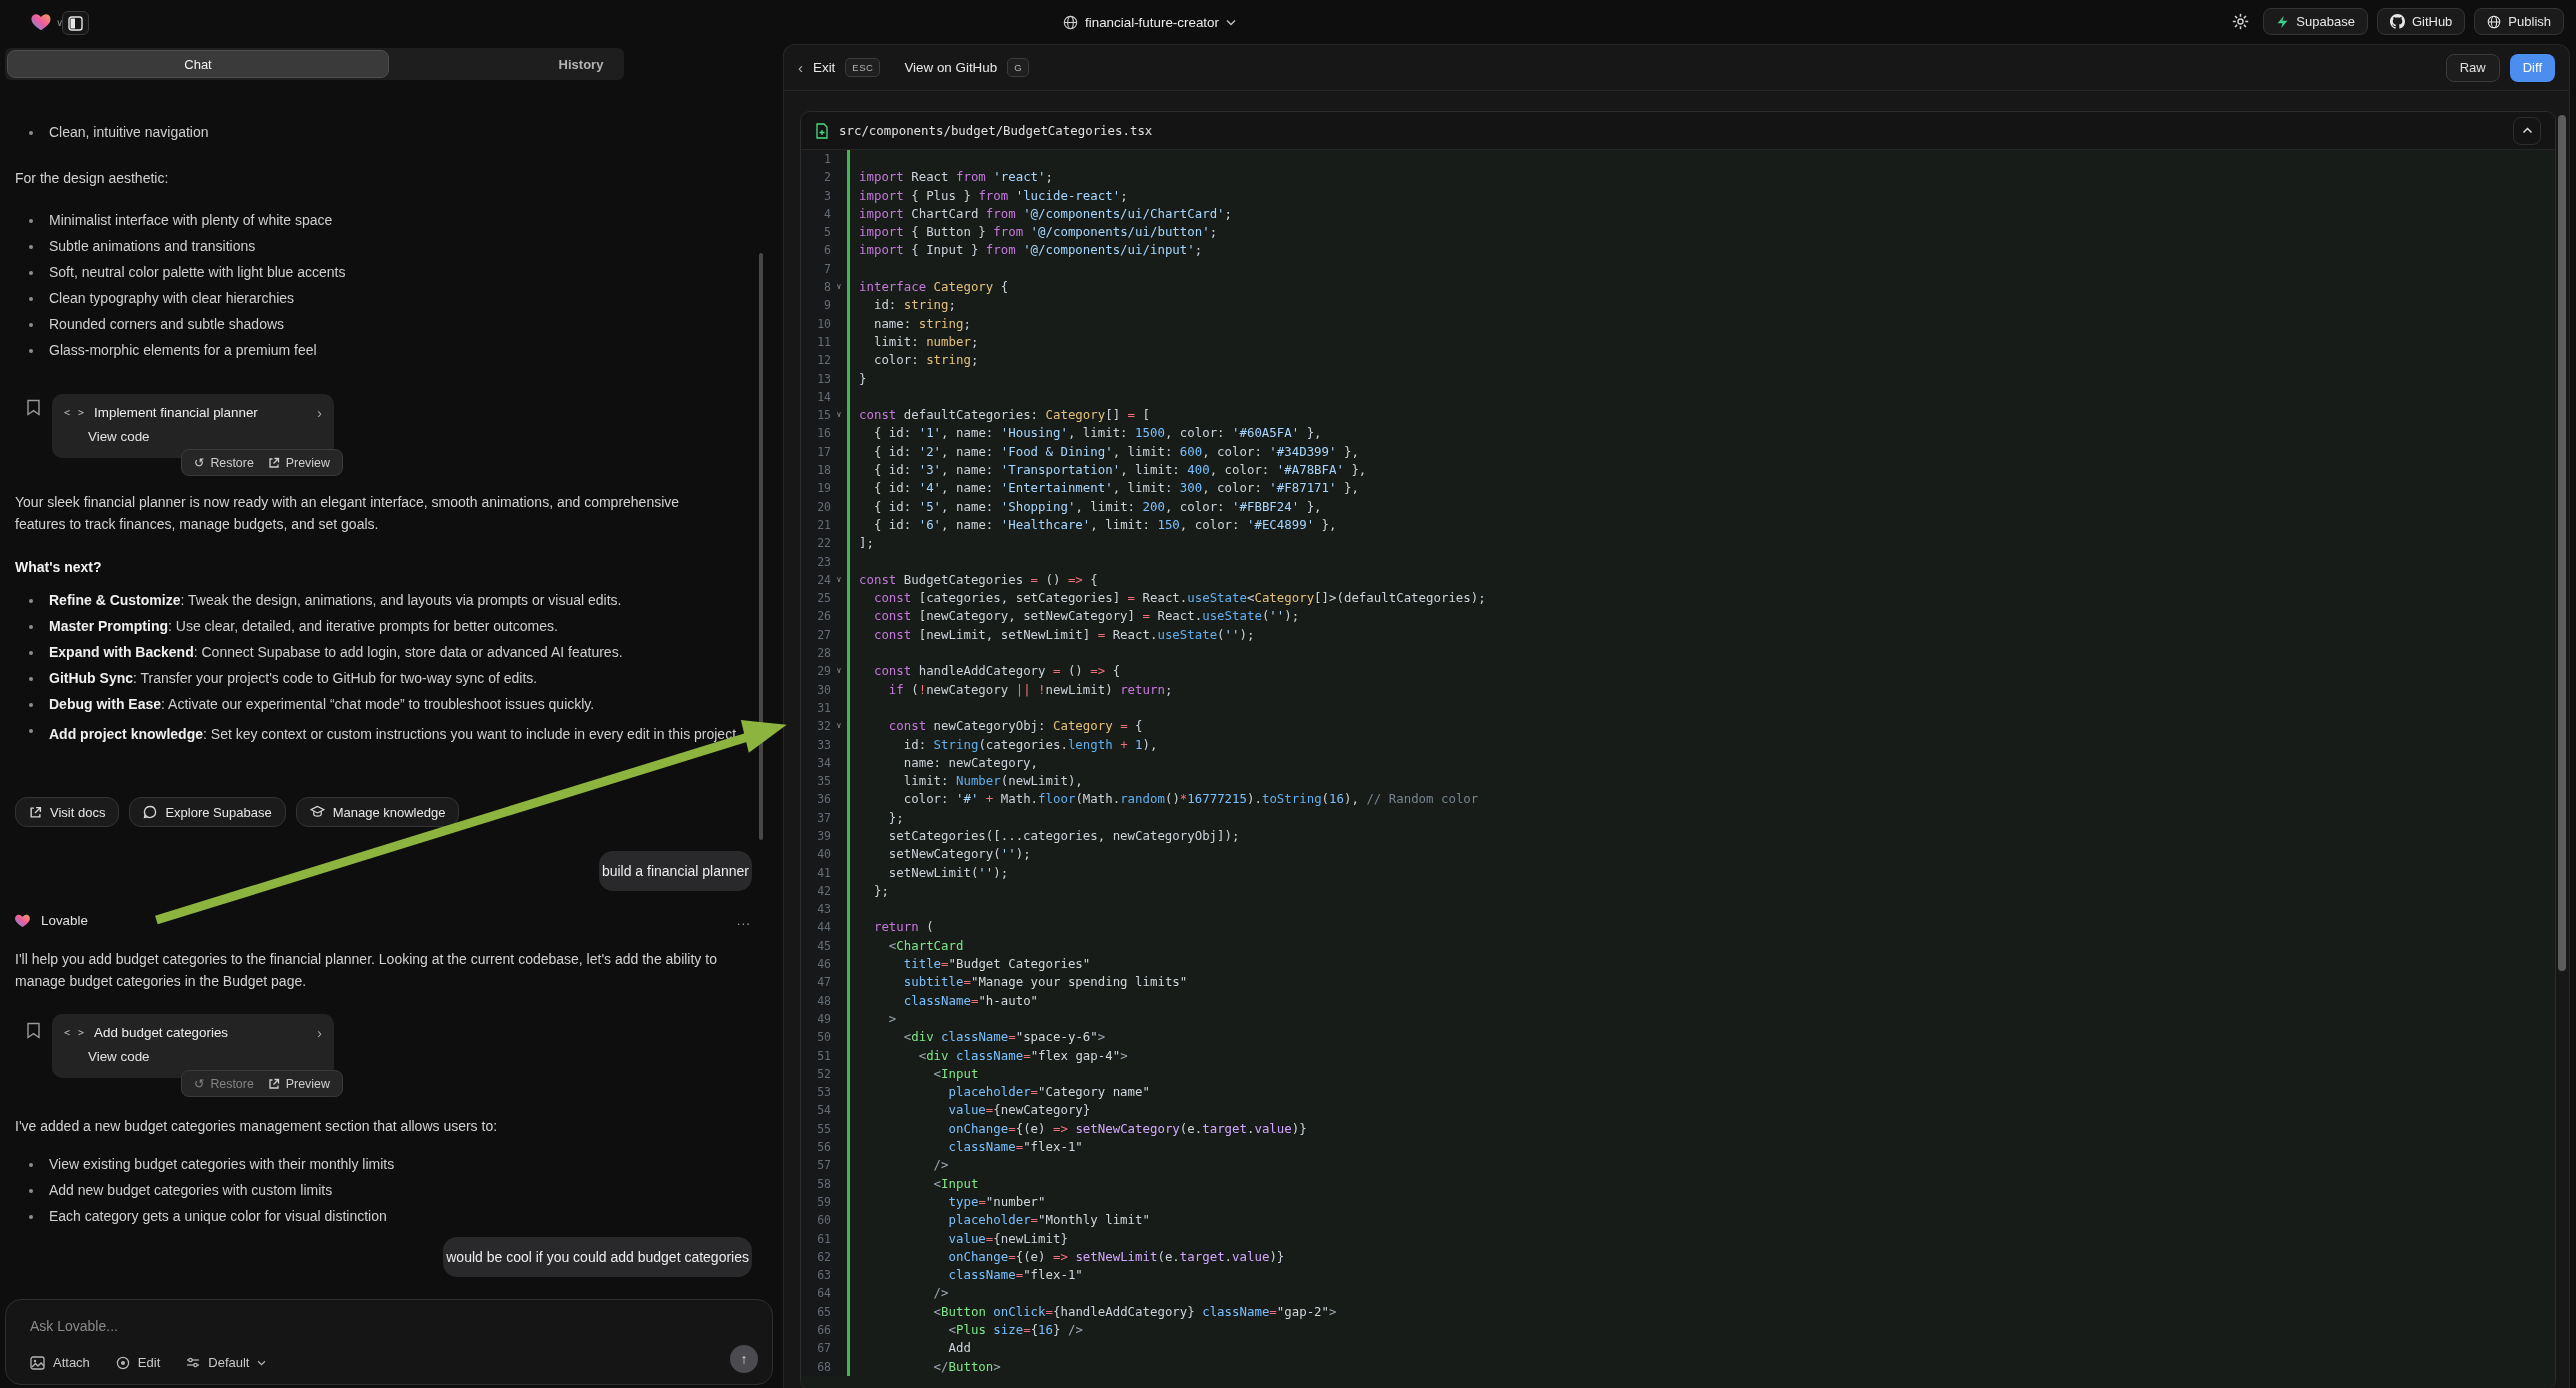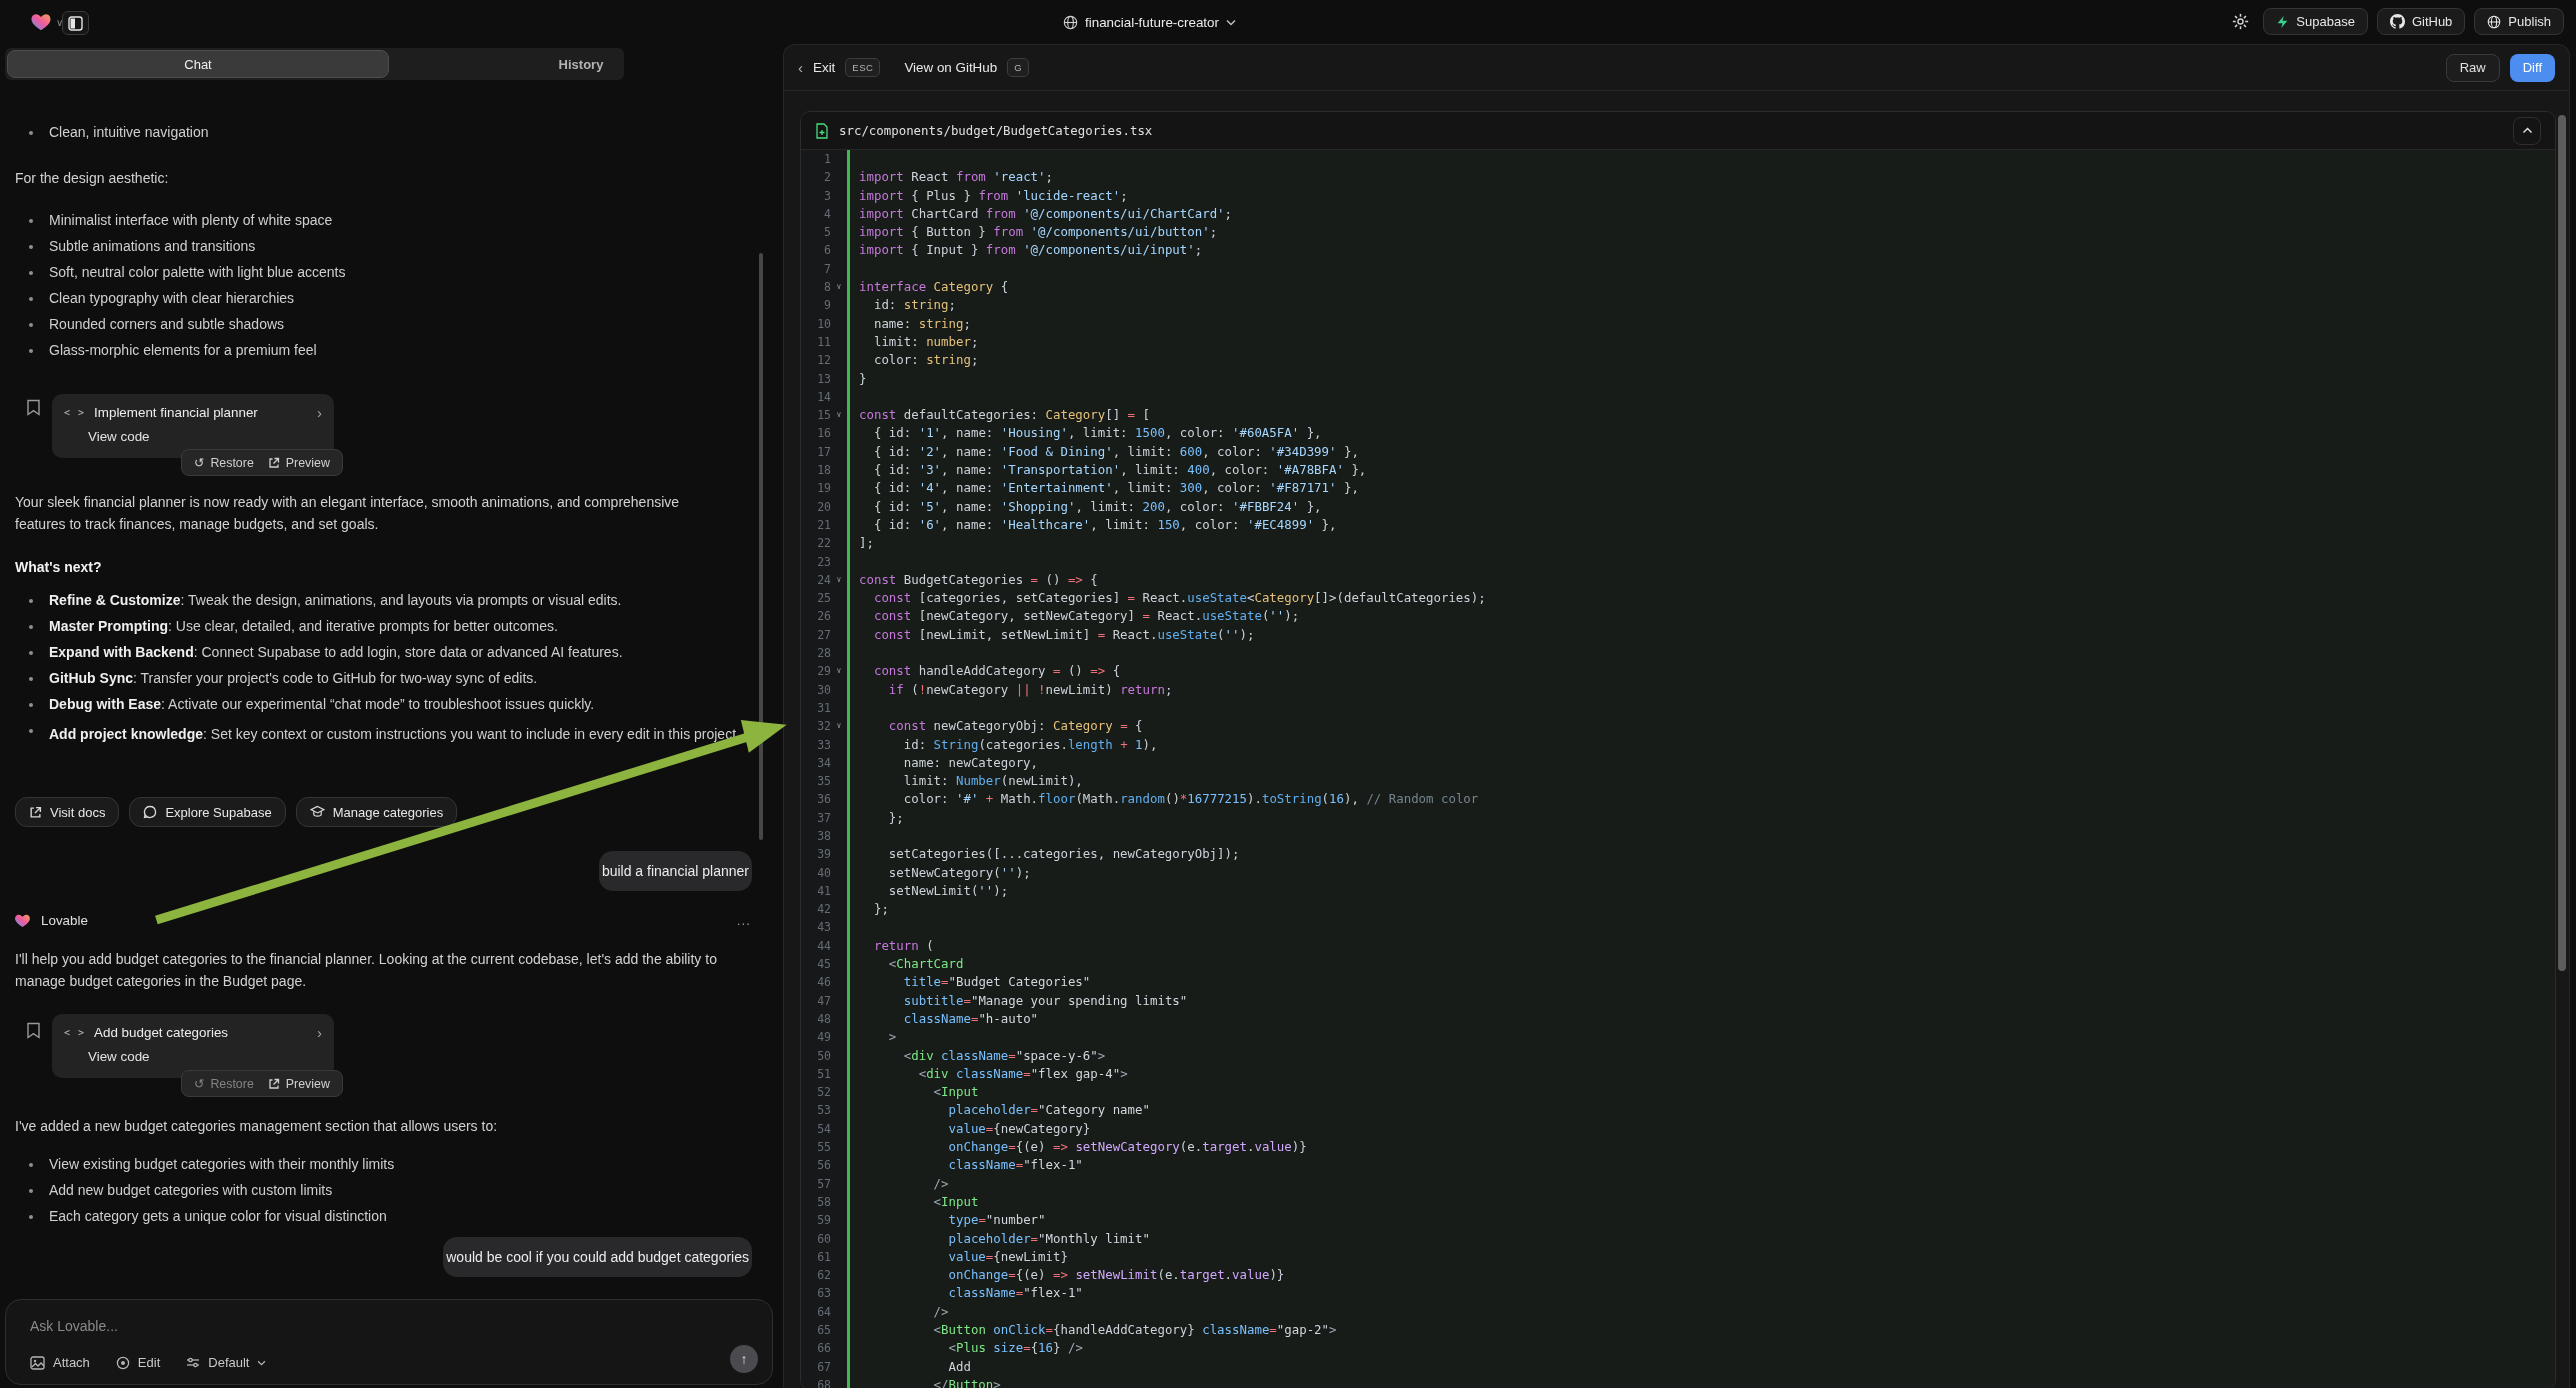--- a/index.html
+++ b/index.html
@@ -267,21 +267,21 @@
         <svg width="14" height="14" viewBox="0 0 14 14">
           <path d="M7 1.5a5.5 5.5 0 1 1-4.9 8L1.5 12.5l3-.6A5.5 5.5 0 0 1 7 1.5z" fill="none" stroke="#d8d8d8" stroke-width="1.3"></path>
         </svg>
         <span>Explore Supabase</span>
       </div>
       <div class="action-chip">
         <svg width="15" height="14" viewBox="0 0 16 14">
           <path d="M8 1 1 4.5 8 8l7-3.5z" fill="none" stroke="#d8d8d8" stroke-width="1.3"></path>
           <path d="M4 6.2v3.3c0 1 2 2 4 2s4-1 4-2V6.2" fill="none" stroke="#d8d8d8" stroke-width="1.3"></path>
         </svg>
-        <span>Manage categories</span>
+        <span>Manage knowledge</span>
       </div>
     </div>
 
     <div class="bubble" style="right:26px;top:807px;">build a financial planner</div>
 
     <div id="lovable-row">
       <svg width="17" height="16" viewBox="0 0 24 22">
         <path d="M12 21S4 16.5 2 11.5C.5 7 3 3.5 6.5 3.5c2 0 3.5 1 5.5 3 2-2 3.5-3 5.5-3C21 3.5 23.5 7 22 11.5 20 16.5 12 21 12 21z" fill="url(#hg)"></path>
       </svg>
       <span>Lovable</span>
@@ -429,21 +429,20 @@
           <div class="crow"><span class="ln">28</span><span class="fold"></span><span class="ctext"></span></div>
           <div class="crow"><span class="ln">29</span><span class="fold">∨</span><span class="ctext"><span class="tk-p">  </span><span class="tk-k">const</span><span class="tk-p"> handleAddCategory </span><span class="tk-o">=</span><span class="tk-p"> () </span><span class="tk-o">=&gt;</span><span class="tk-p"> {</span></span></div>
           <div class="crow"><span class="ln">30</span><span class="fold"></span><span class="ctext"><span class="tk-p">    </span><span class="tk-k">if</span><span class="tk-p"> (</span><span class="tk-o">!</span><span class="tk-p">newCategory </span><span class="tk-o">||</span><span class="tk-p"> </span><span class="tk-o">!</span><span class="tk-p">newLimit) </span><span class="tk-k">return</span><span class="tk-p">;</span></span></div>
           <div class="crow"><span class="ln">31</span><span class="fold"></span><span class="ctext"></span></div>
           <div class="crow"><span class="ln">32</span><span class="fold">∨</span><span class="ctext"><span class="tk-p">    </span><span class="tk-k">const</span><span class="tk-p"> newCategoryObj: </span><span class="tk-t">Category</span><span class="tk-p"> </span><span class="tk-o">=</span><span class="tk-p"> {</span></span></div>
           <div class="crow"><span class="ln">33</span><span class="fold"></span><span class="ctext"><span class="tk-p">      id: </span><span class="tk-f">String</span><span class="tk-p">(categories.</span><span class="tk-f">length</span><span class="tk-p"> </span><span class="tk-o">+</span><span class="tk-p"> </span><span class="tk-n">1</span><span class="tk-p">),</span></span></div>
           <div class="crow"><span class="ln">34</span><span class="fold"></span><span class="ctext"><span class="tk-p">      name: newCategory,</span></span></div>
           <div class="crow"><span class="ln">35</span><span class="fold"></span><span class="ctext"><span class="tk-p">      limit: </span><span class="tk-f">Number</span><span class="tk-p">(newLimit),</span></span></div>
           <div class="crow"><span class="ln">36</span><span class="fold"></span><span class="ctext"><span class="tk-p">      color: </span><span class="tk-s">'#'</span><span class="tk-p"> </span><span class="tk-o">+</span><span class="tk-p"> Math.</span><span class="tk-f">floor</span><span class="tk-p">(Math.</span><span class="tk-f">random</span><span class="tk-p">()</span><span class="tk-o">*</span><span class="tk-n">16777215</span><span class="tk-p">).</span><span class="tk-f">toString</span><span class="tk-p">(</span><span class="tk-n">16</span><span class="tk-p">), </span><span class="tk-c">// Random color</span></span></div>
           <div class="crow"><span class="ln">37</span><span class="fold"></span><span class="ctext"><span class="tk-p">    };</span></span></div>
-          <div class="crow"><span class="ln">38</span><span class="fold"></span><span class="ctext"></span></div>
           <div class="crow"><span class="ln">39</span><span class="fold"></span><span class="ctext"><span class="tk-p">    setCategories([...categories, newCategoryObj]);</span></span></div>
           <div class="crow"><span class="ln">40</span><span class="fold"></span><span class="ctext"><span class="tk-p">    setNewCategory(</span><span class="tk-s">''</span><span class="tk-p">);</span></span></div>
           <div class="crow"><span class="ln">41</span><span class="fold"></span><span class="ctext"><span class="tk-p">    setNewLimit(</span><span class="tk-s">''</span><span class="tk-p">);</span></span></div>
           <div class="crow"><span class="ln">42</span><span class="fold"></span><span class="ctext"><span class="tk-p">  };</span></span></div>
           <div class="crow"><span class="ln">43</span><span class="fold"></span><span class="ctext"></span></div>
           <div class="crow"><span class="ln">44</span><span class="fold"></span><span class="ctext"><span class="tk-p">  </span><span class="tk-k">return</span><span class="tk-p"> (</span></span></div>
           <div class="crow"><span class="ln">45</span><span class="fold"></span><span class="ctext"><span class="tk-p">    </span><span class="tk-u">&lt;</span><span class="tk-g">ChartCard</span></span></div>
           <div class="crow"><span class="ln">46</span><span class="fold"></span><span class="ctext"><span class="tk-p">      </span><span class="tk-a">title</span><span class="tk-o">=</span><span class="tk-av">"Budget Categories"</span></span></div>
           <div class="crow"><span class="ln">47</span><span class="fold"></span><span class="ctext"><span class="tk-p">      </span><span class="tk-a">subtitle</span><span class="tk-o">=</span><span class="tk-av">"Manage your spending limits"</span></span></div>
           <div class="crow"><span class="ln">48</span><span class="fold"></span><span class="ctext"><span class="tk-p">      </span><span class="tk-a">className</span><span class="tk-o">=</span><span class="tk-av">"h-auto"</span></span></div>

